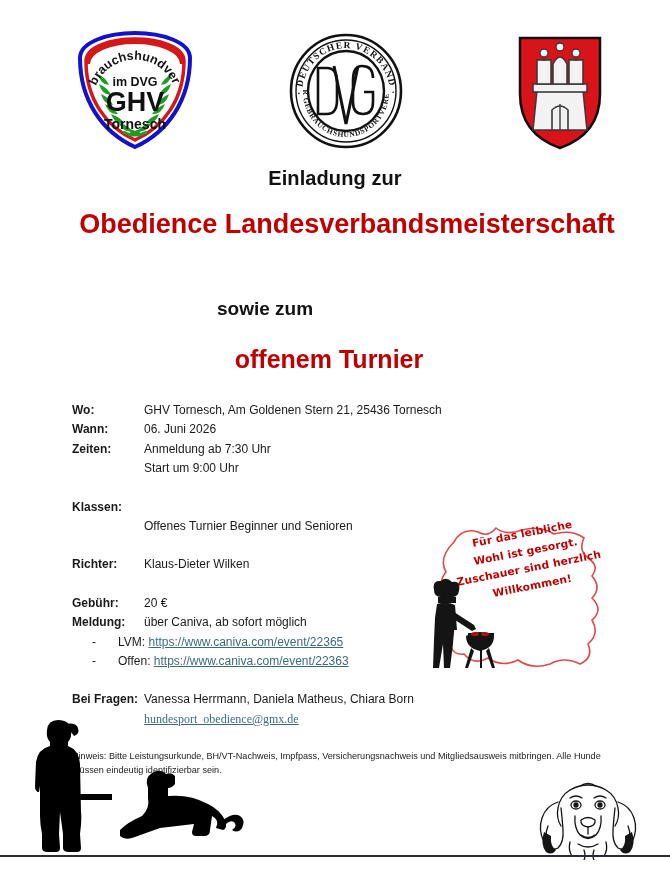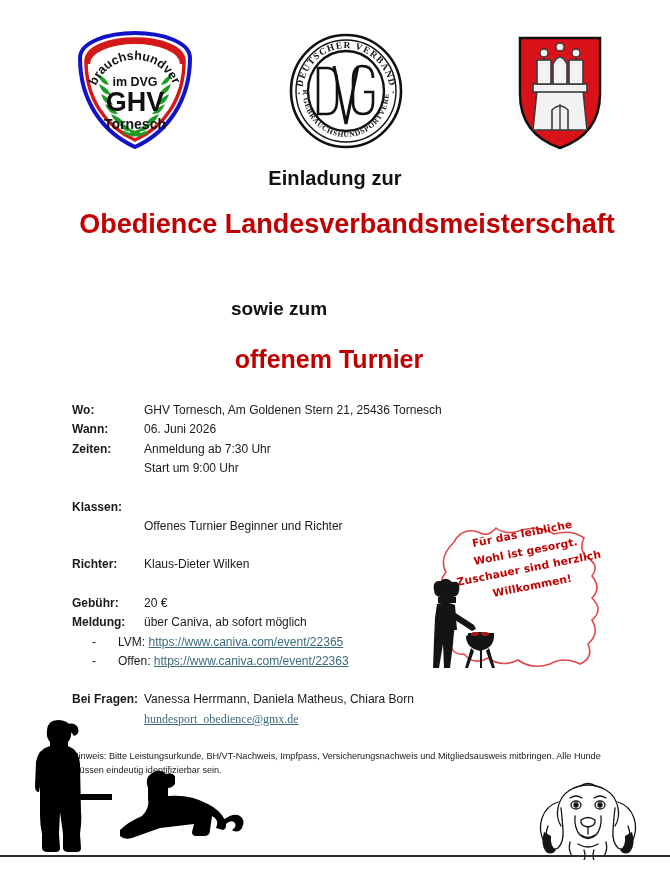--- a/index.html
+++ b/index.html
@@ -21,21 +21,21 @@
   .h-ein{
     position:absolute;top:167px;left:0;width:670px;text-align:center;
     font-size:20px;font-weight:bold;color:#111;letter-spacing:.1px;
   }
   .h-title{
     position:absolute;top:207px;left:0;width:670px;text-align:center;
     font-size:27px;font-weight:bold;color:#C00000;line-height:1.30;margin-left:12px;
   }
   .h-sowie{
     position:absolute;top:298px;left:0;width:530px;text-align:center;
-    font-size:19px;font-weight:bold;color:#111;padding-left:14px;
+    font-size:19px;font-weight:bold;color:#111;
   }
   .h-offen{
     position:absolute;top:345px;left:0;width:658px;text-align:center;
     font-size:25px;font-weight:bold;color:#C00000;
   }
 
   
   .info{
     position:absolute;left:72px;top:401px;width:470px;
     font-size:12px;line-height:19.4px;color:#1a1a1a;
@@ -186,21 +186,21 @@
       <div class="val">Start um 9:00 Uhr</div>
     </div>
 
     <div class="gap"></div>
 
     <div class="row">
       <div class="lab">Klassen:</div>
     </div>
     <div class="row">
       <div class="lab"></div>
-      <div class="val">Offenes Turnier Beginner und Richter</div>
+      <div class="val">Offenes Turnier Beginner und Senioren</div>
     </div>
 
     <div class="gap"></div>
 
     <div class="row">
       <div class="lab">Richter:</div>
       <div class="val">Klaus-Dieter Wilken</div>
     </div>
 
     <div class="gap"></div>

